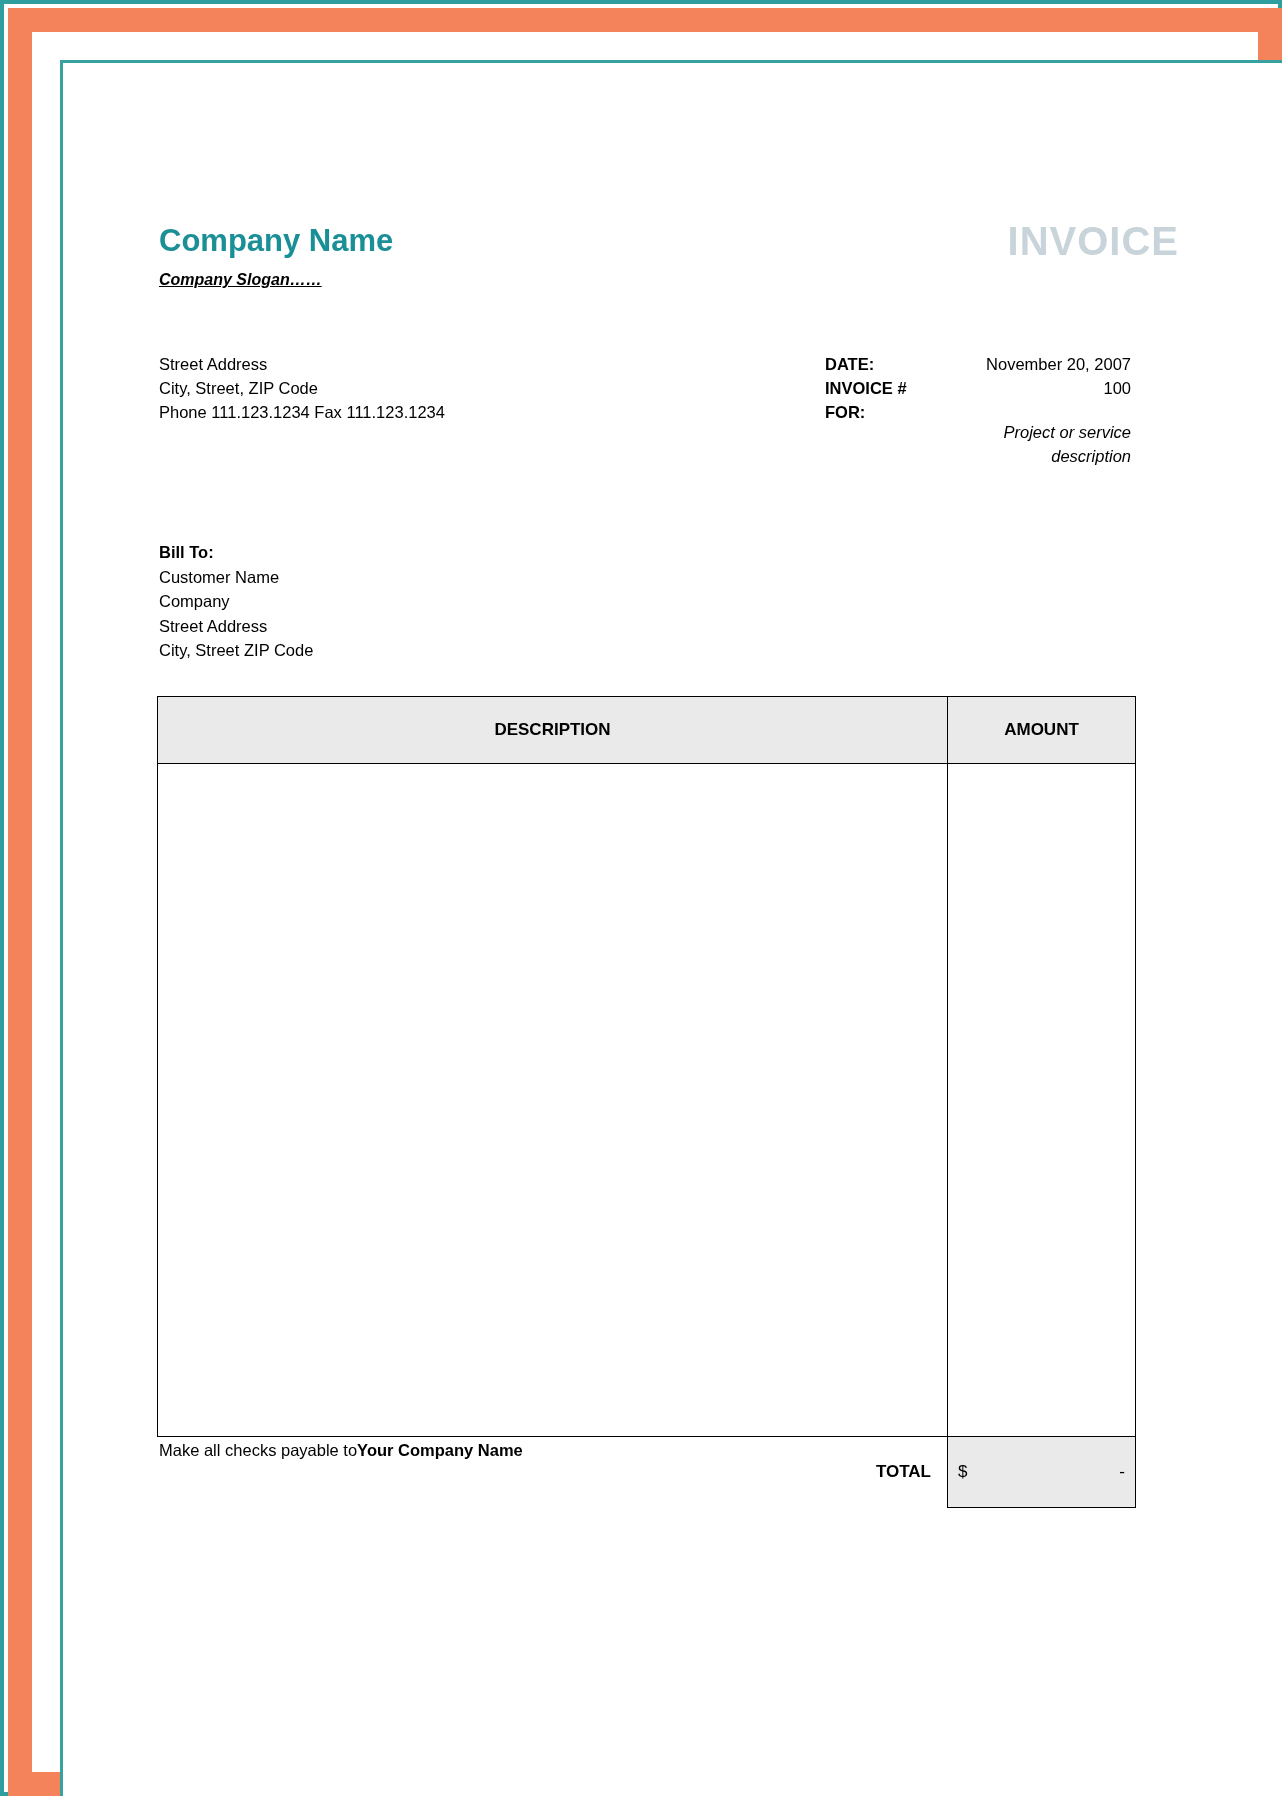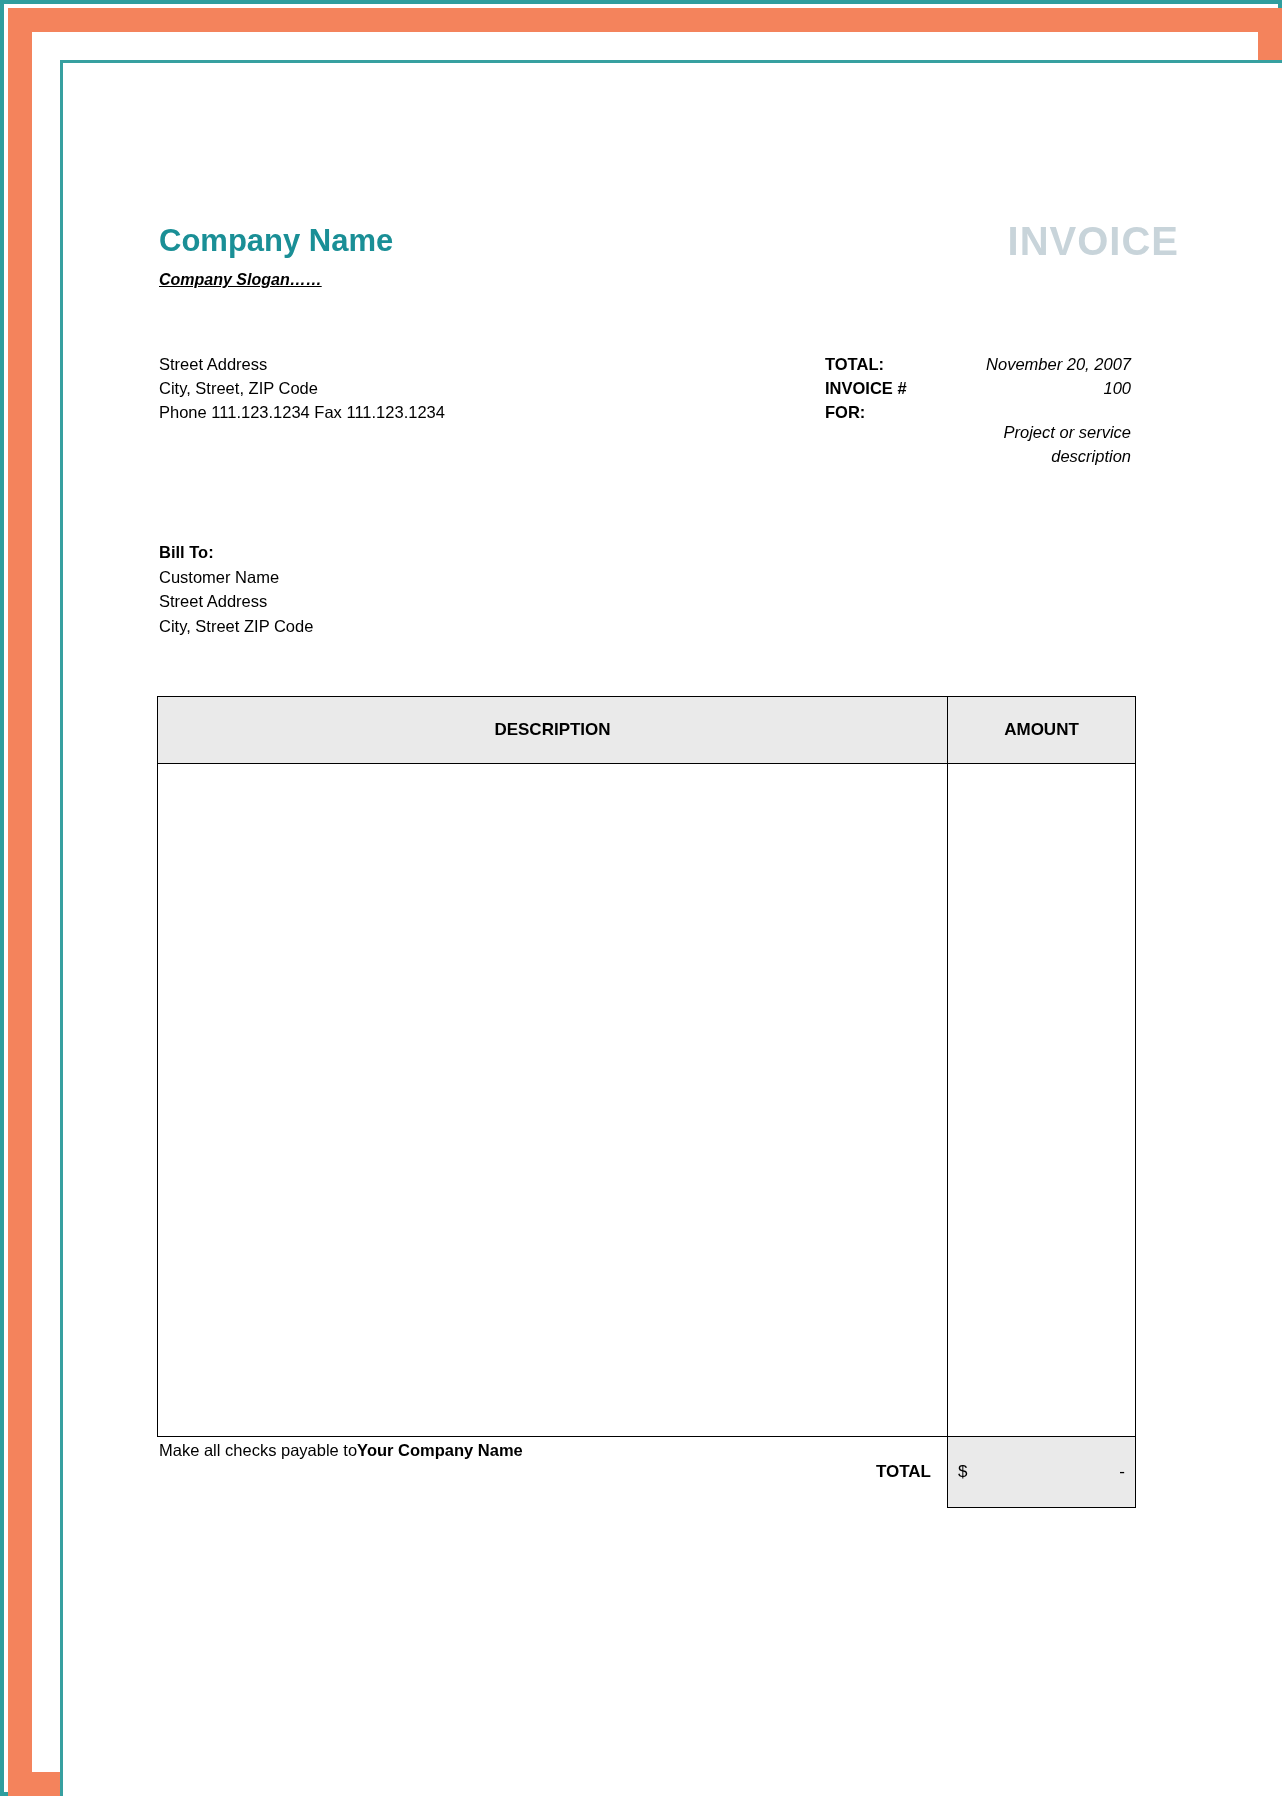--- a/index.html
+++ b/index.html
@@ -124,21 +124,20 @@
   }
   .meta-label {
     font-weight: bold;
     color: #000000;
     white-space: nowrap;
   }
   .meta-value {
     text-align: right;
     color: #000000;
     white-space: nowrap;
-    font-style: italic;
   }
   .meta-value.italic {
     font-style: italic;
     white-space: normal;
     max-width: 185px;
     margin-top: 20px;
   }
 
   
   .billto-block {
@@ -244,36 +243,37 @@
         </div>
 
         <div class="sender-block">
           <div>Street Address</div>
           <div>City, Street, ZIP Code</div>
           <div>Phone 111.123.1234   Fax 111.123.1234</div>
         </div>
 
         <div class="meta-block">
           <div class="meta-row">
-            <span class="meta-label">TOTAL:</span>
+            <span class="meta-label">DATE:</span>
             <span class="meta-value">November 20, 2007</span>
           </div>
           <div class="meta-row">
             <span class="meta-label">INVOICE #</span>
             <span class="meta-value">100</span>
           </div>
           <div class="meta-row">
             <span class="meta-label">FOR:</span>
             <span class="meta-value italic">Project or service description</span>
           </div>
         </div>
 
         <div class="billto-block">
           <div class="billto-title">Bill To:</div>
           <div>Customer Name</div>
+          <div>Company</div>
           <div>Street Address</div>
           <div>City, Street  ZIP Code</div>
         </div>
 
         <table class="invoice-table">
           <colgroup>
             <col class="col-desc">
             <col class="col-amt">
           </colgroup>
           <thead>

